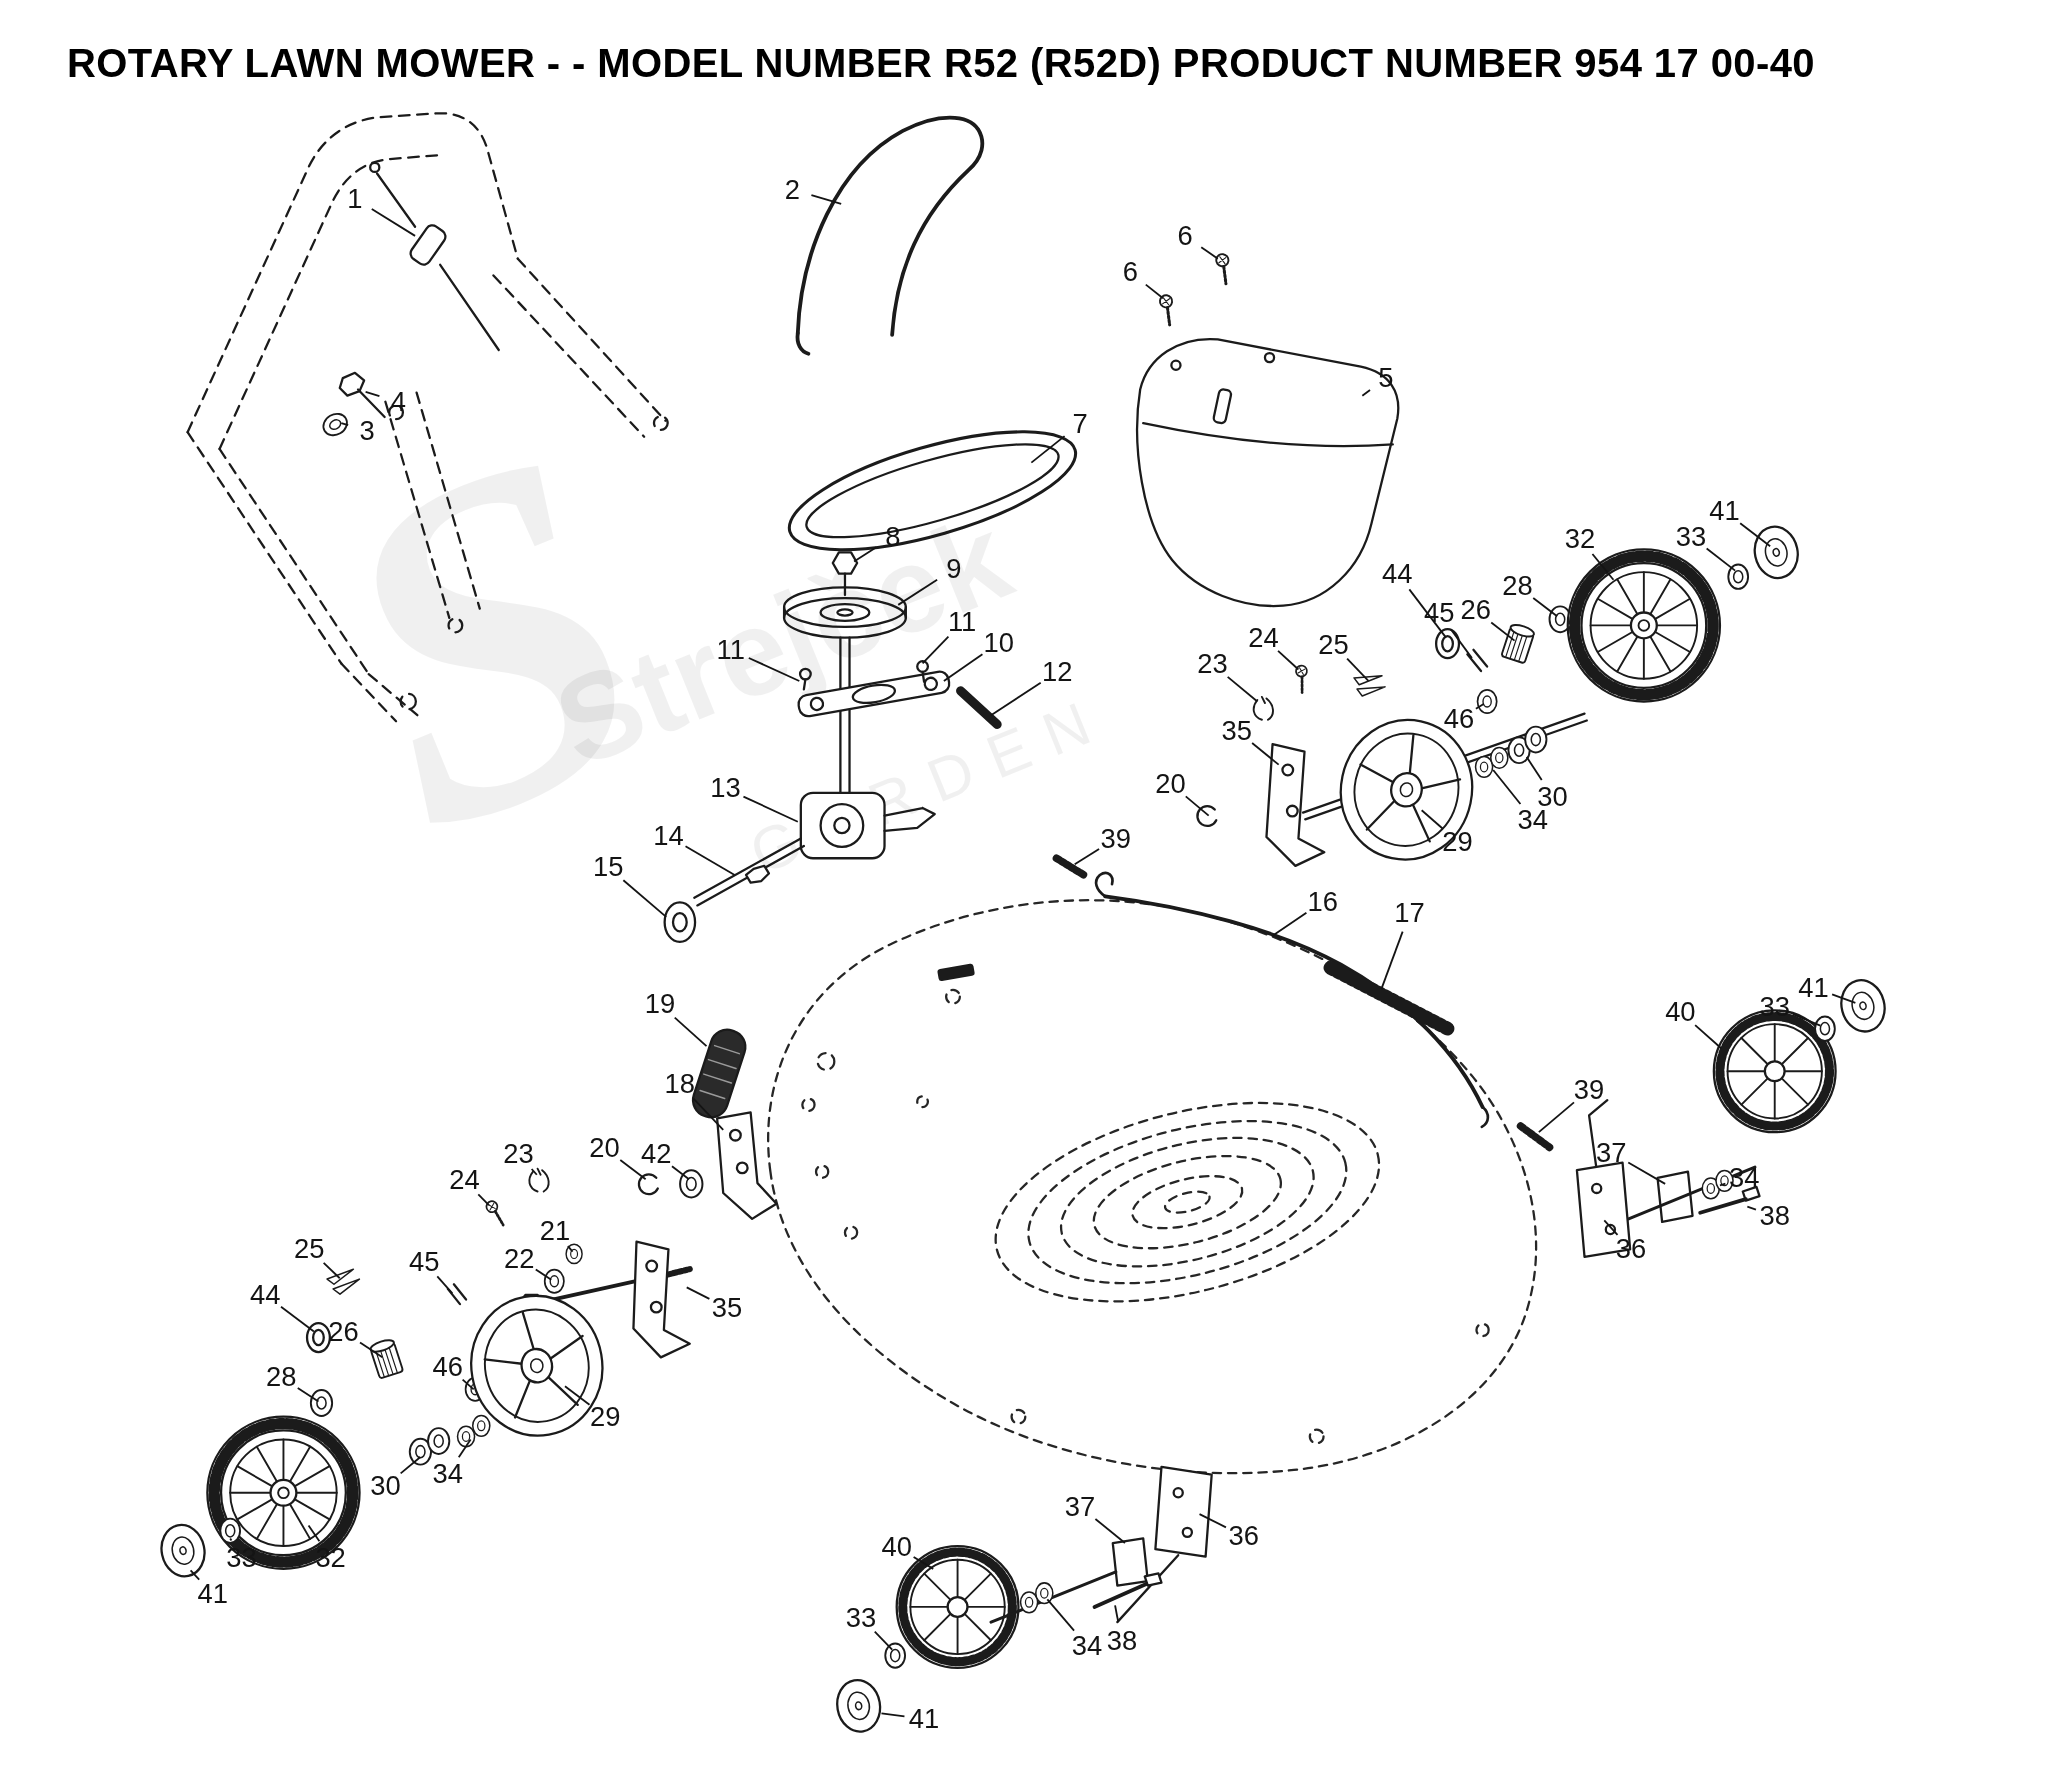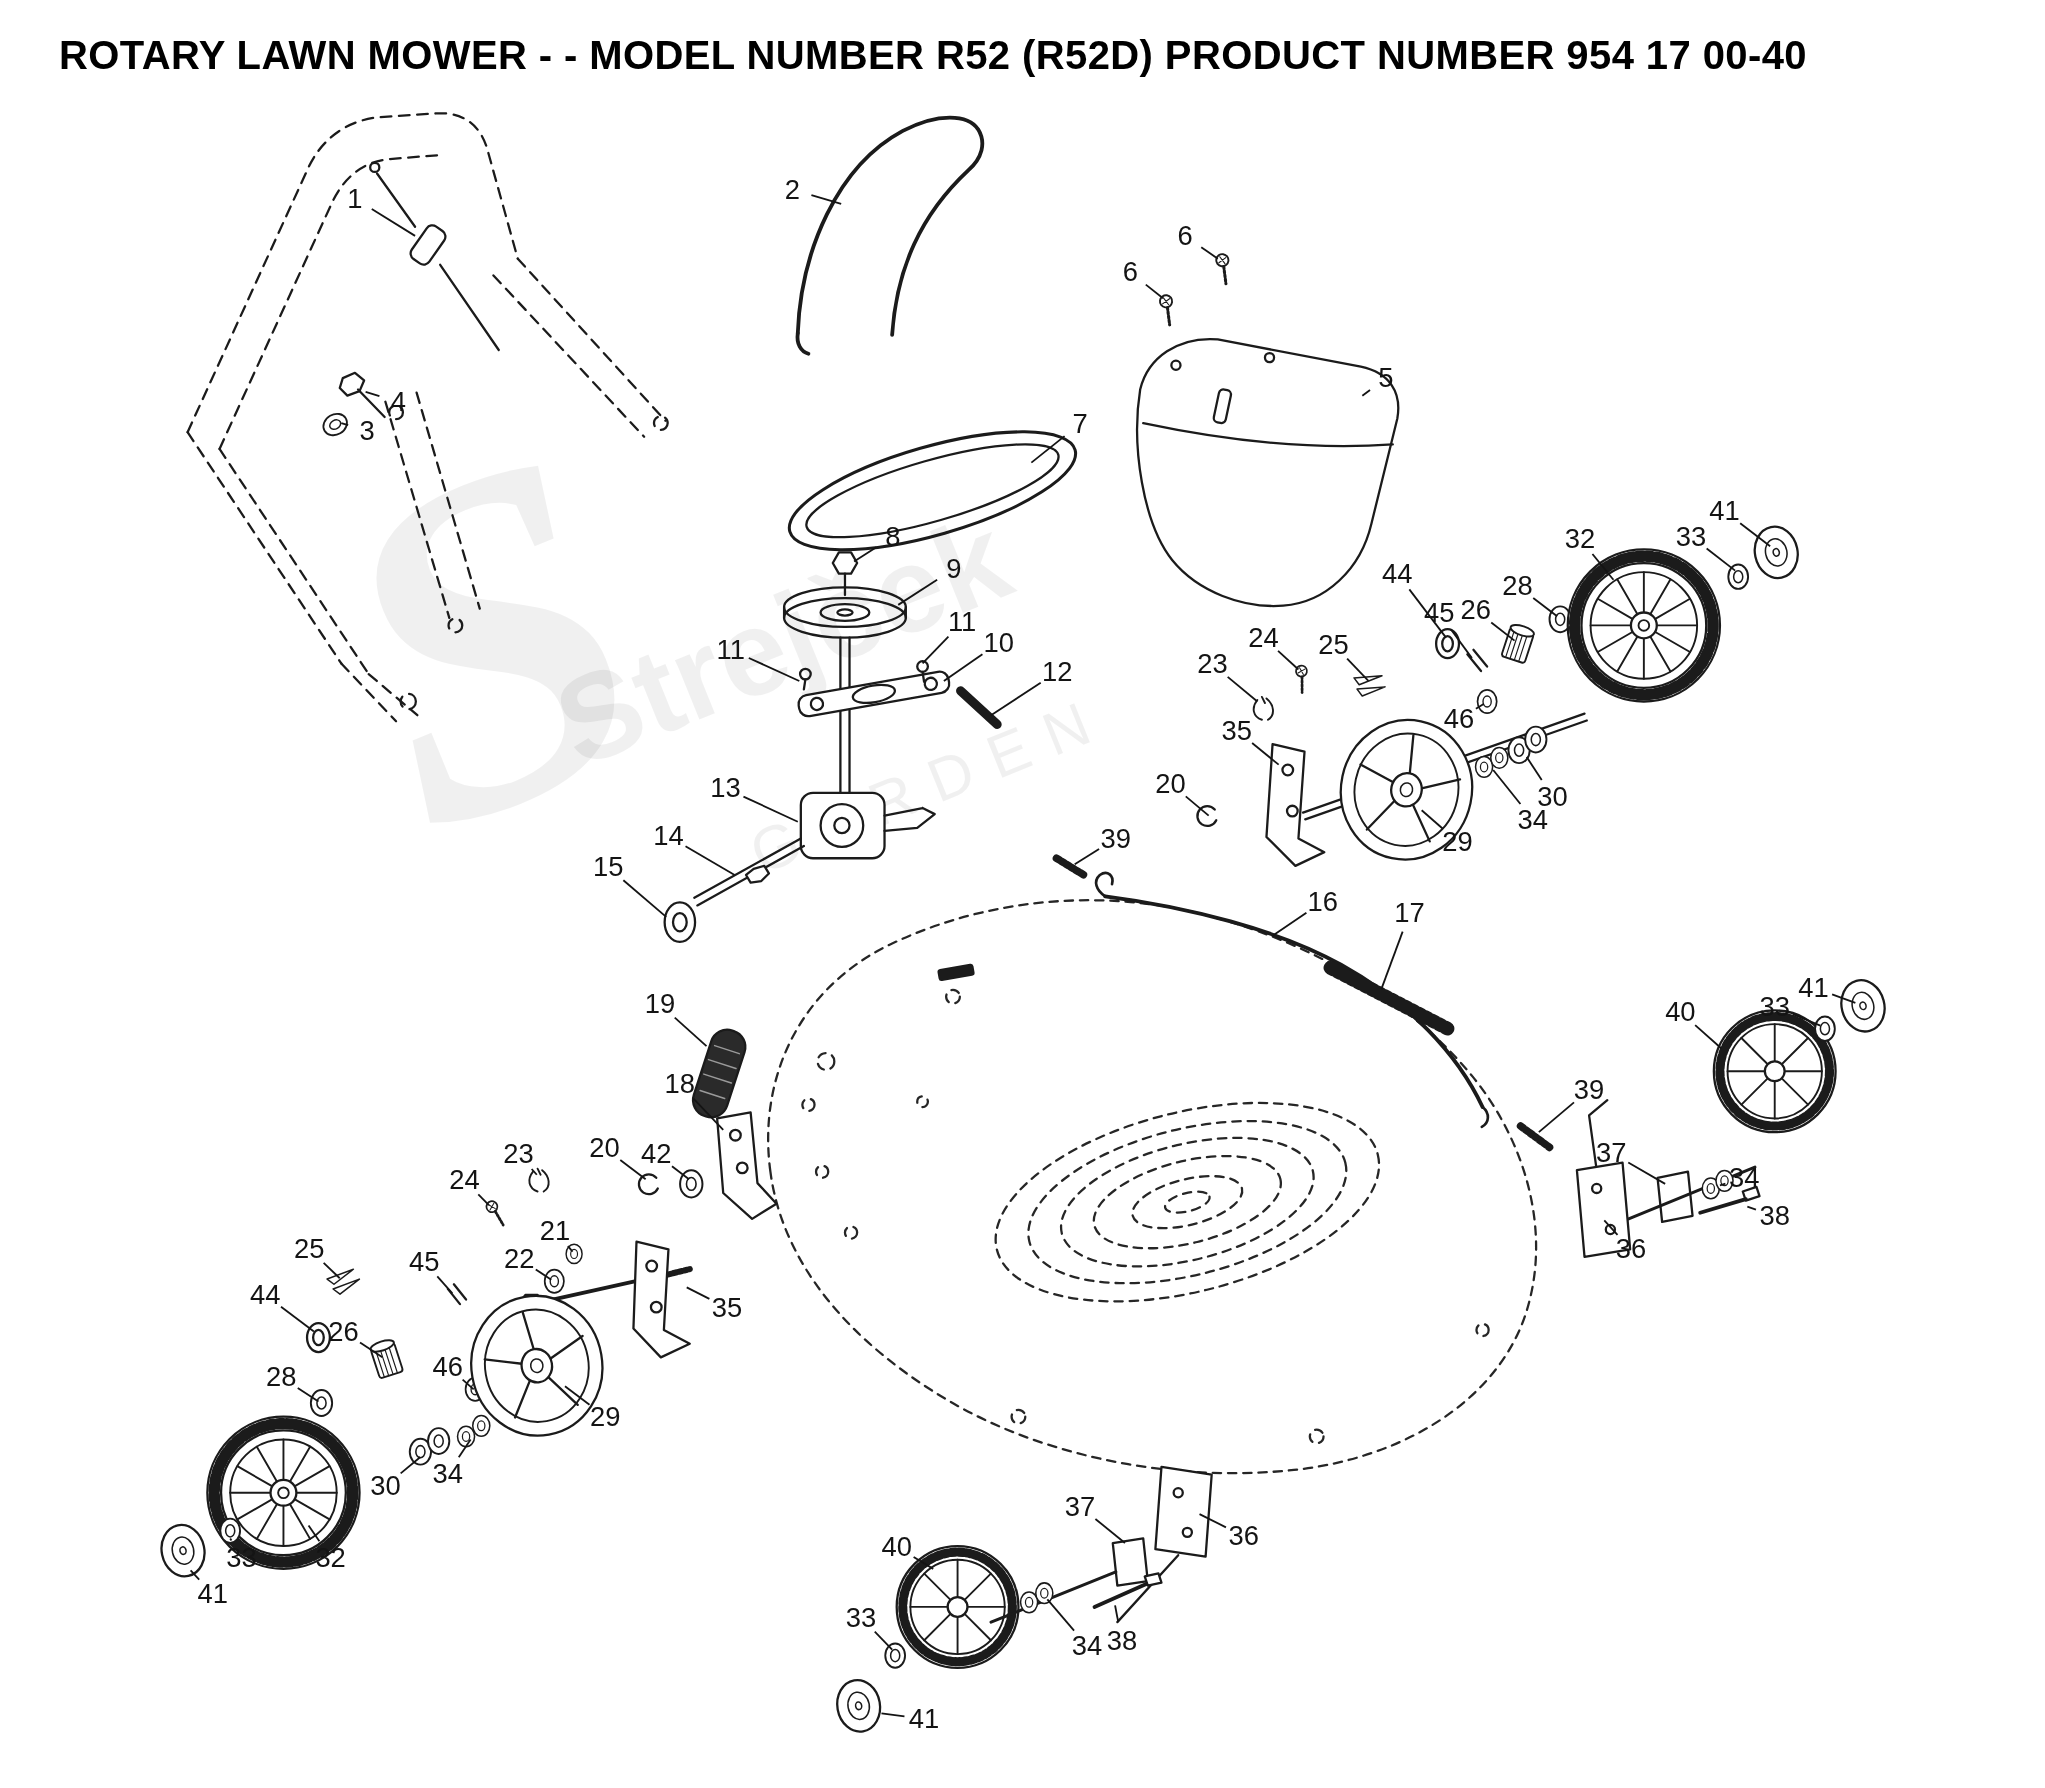--- a/index.html
+++ b/index.html
@@ -2,21 +2,21 @@
 <html style="font-size:12px"><head>
 <meta charset="utf-8">
 <style>
   *{box-sizing:border-box}
   html,body{margin:0;padding:0}
   body{
     width:2046px;height:1788px;position:relative;background:#ffffff;
     font-family:"Liberation Sans",sans-serif;overflow:hidden;
   }
   .page-title{
-    position:absolute;left:59px;top:33px;margin:0;
+    position:absolute;left:59px;top:33px;margin:8px;
     font-size:40px;font-weight:700;color:#000;white-space:nowrap;letter-spacing:0.4px;
   }
   #diagram-svg{position:absolute;left:0;top:0}
   .callout{
     font-family:"Liberation Sans",sans-serif;font-size:36px;fill:#141414;
     text-anchor:middle;
   }
   .leader{stroke:#141414;stroke-width:2.4;fill:none}
   .art{stroke:#1b1b1b;fill:none;stroke-width:3;stroke-linecap:round;stroke-linejoin:round}
   .dashed{stroke-dasharray:14 10}

